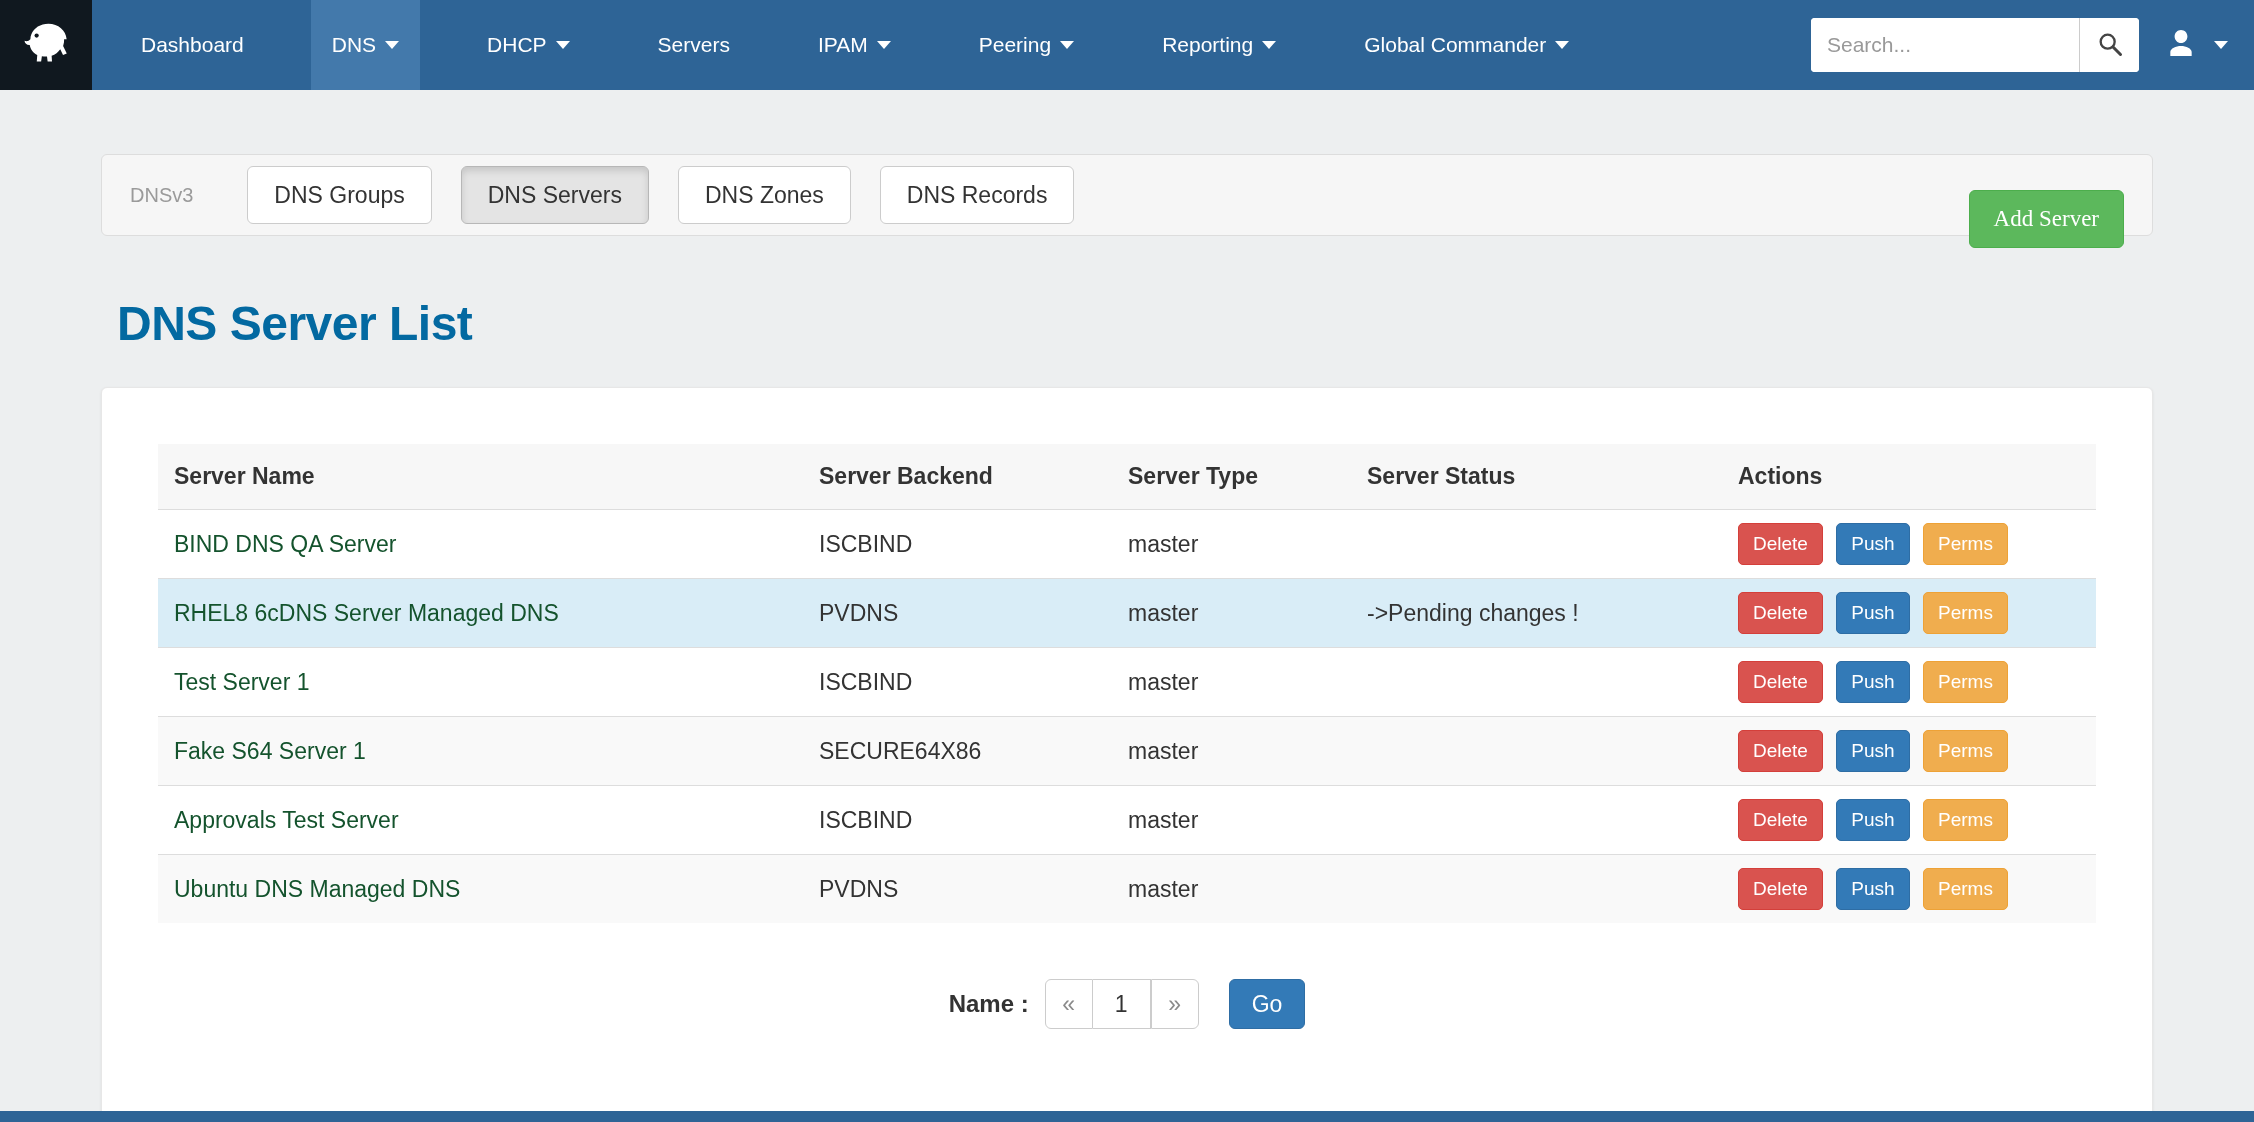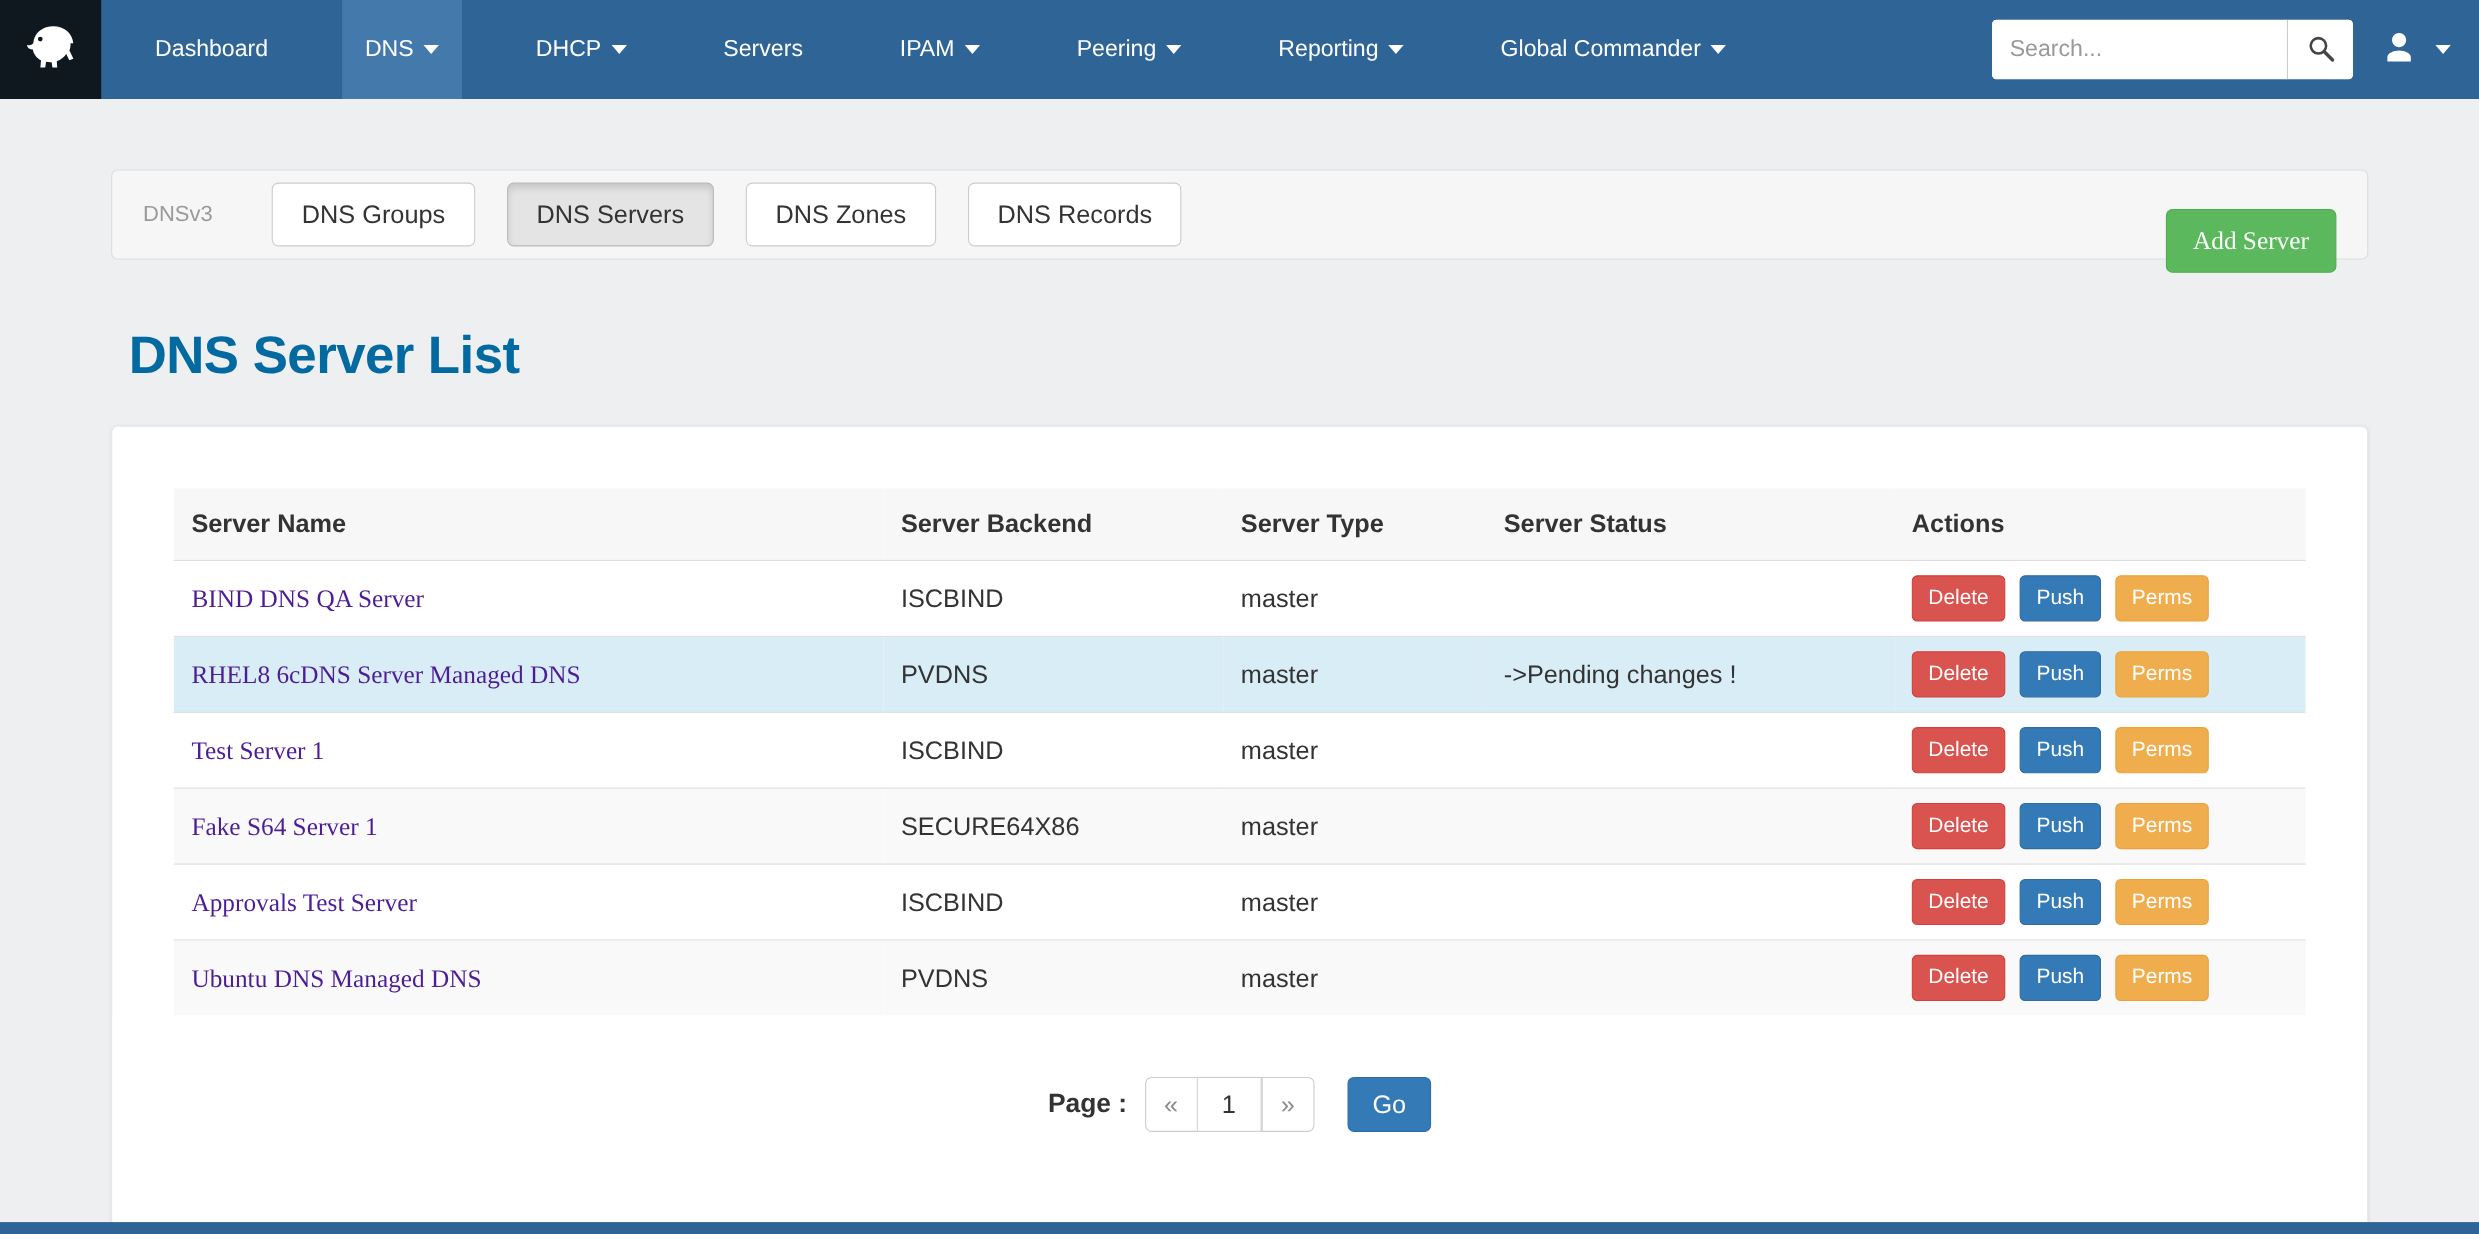--- a/index.html
+++ b/index.html
@@ -173,21 +173,21 @@
   }
   table.server-table td {
     padding: 20px 16px;
     border-top: 1px solid #ddd;
     vertical-align: middle;
   }
   table.server-table td.col-actions { padding: 13px 16px; white-space: nowrap; }
   tbody tr { background: #fff; }
   tbody tr:nth-child(even) { background: #f9f9f9; }
   tbody tr.highlight { background: #d9edf7; }
-  a.server-link { color: #4c1d95; text-decoration: none; cursor: pointer; font-family: Liberation Serif, serif; }
+  a.server-link { color: #14532d; text-decoration: none; cursor: pointer; }
 
   .btn-action {
     display: inline-block;
     font-size: 19px;
     padding: 9px 14px;
     border-radius: 5px;
     color: #fff;
     margin-right: 7px;
     border: 1px solid transparent;
     cursor: pointer;
@@ -427,21 +427,21 @@
     <td class="col-actions">
       <button class="btn-action btn-delete">Delete</button>
       <button class="btn-action btn-push">Push</button>
       <button class="btn-action btn-perms">Perms</button>
     </td>
   </tr>
         </tbody>
     </table>
 
     <div class="pagination">
-      <span class="page-label">Page :</span>
+      <span class="page-label">Name :</span>
       <div class="page-group">
         <button class="pg-btn pg-prev">«</button>
         <input class="page-input" type="text" value="1" style="">
         <button class="pg-btn pg-next">»</button>
       </div>
       <button class="btn-go">Go</button>
     </div>
   </div>
 
 </main>

